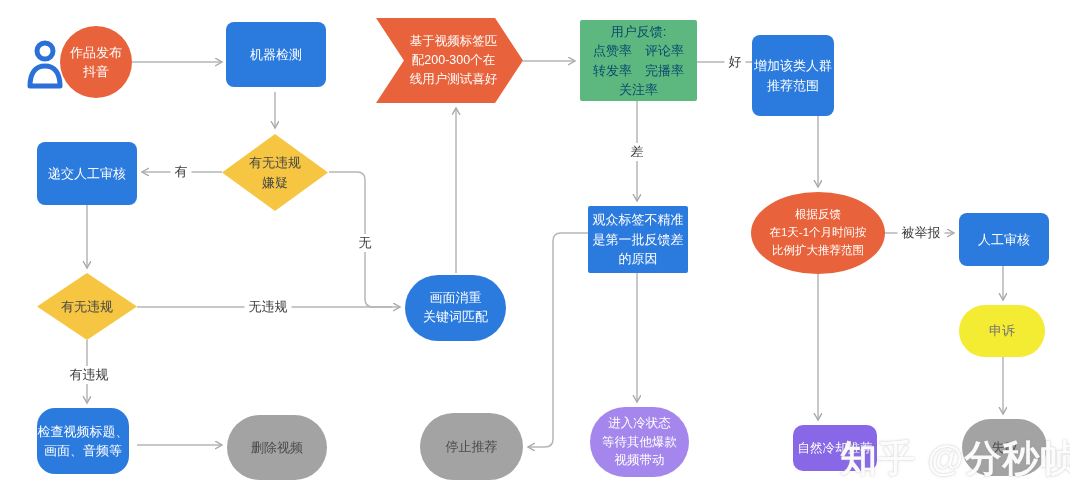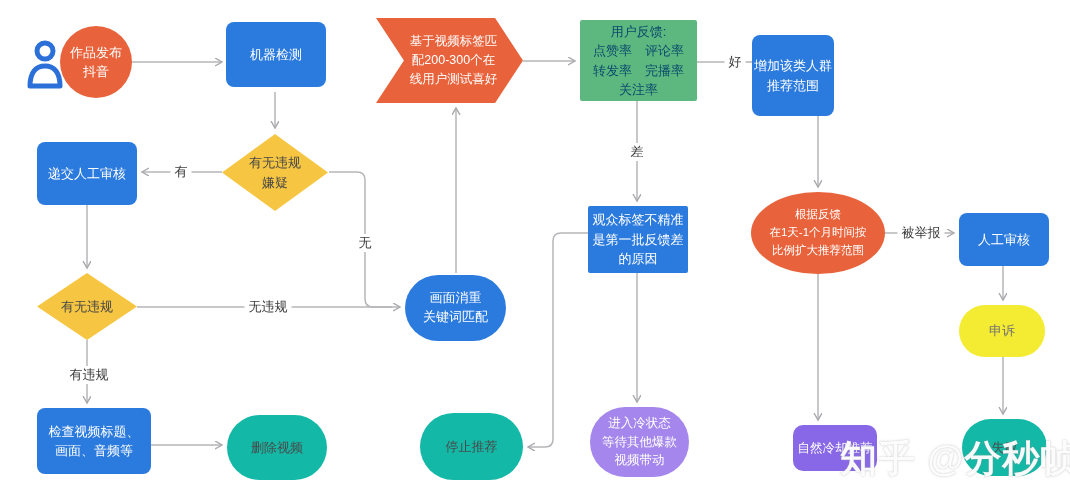--- a/index.html
+++ b/index.html
@@ -14,33 +14,33 @@
     font-size:13px;line-height:1.5;color:#fff;
   }
   .rect{border-radius:8px;}
   .blue{background:#2b7ade;}
   .orange{background:#e8633c;}
   .green{background:#5cb87f;color:#0c4a6e;}
   .yellow{background:#f6c642;color:#474747;}
   .bright-yellow{background:#f4eb33;color:#737373;}
   .purple-light{background:#a486ec;}
   .purple-dark{background:#8968e8;margin-left:16px;}
-  .gray{background:#14b8a6;color:#4a4a4a;}
+  .gray{background:#a3a3a3;color:#4a4a4a;}
   .diamond{clip-path:polygon(50% 0,100% 50%,50% 100%,0 50%);border-radius:0;}
   .stadium{border-radius:40px;}
   .circle{border-radius:50%;}
   .ellipse{border-radius:50%;font-size:11.5px;line-height:1.55;}
   .chevron{clip-path:polygon(0 0,81% 0,100% 50%,81% 100%,0 100%,19% 50%);padding-left:22px;padding-right:14px;font-size:12.5px;}
   
   .n-publish{left:60px;top:26px;width:72px;height:72px;}
   .n-machine{left:226px;top:22px;width:100px;height:65px;}
   .n-suspect{left:222px;top:134px;width:106px;height:77px;}
   .n-submit{left:37px;top:142px;width:100px;height:63px;}
   .n-violation{left:37px;top:273px;width:100px;height:67px;}
-  .n-checkvideo{left:37px;top:408px;width:114px;height:66px;}
+  .n-checkvideo{left:37px;top:408px;width:92px;height:66px;border-radius:18px;}
   .n-delete{left:227px;top:415px;width:100px;height:65px;}
   .n-chevron{left:376px;top:18px;width:147px;height:85px;}
   .n-dedup{left:405px;top:275px;width:101px;height:66px;border-radius:33px;font-family:Liberation Mono, monospace;}
   .n-feedback{left:580px;top:20px;width:117px;height:81px;border-radius:2px;}
   .n-stop{left:420px;top:413px;width:103px;height:67px;}
   .n-badlabel{left:588px;top:206px;width:100px;height:67px;border-radius:2px;}
   .n-cold{left:590px;top:407px;width:99px;height:70px;font-size:12.5px;}
   .n-expandgroup{left:752px;top:19px;width:82px;height:81px;margin-top:16px;}
   .n-expandrange{left:751px;top:192px;width:134px;height:82px;}
   .n-naturalcool{left:777px;top:425px;width:84px;height:46px;border-radius:10px;font-size:12.5px;}

